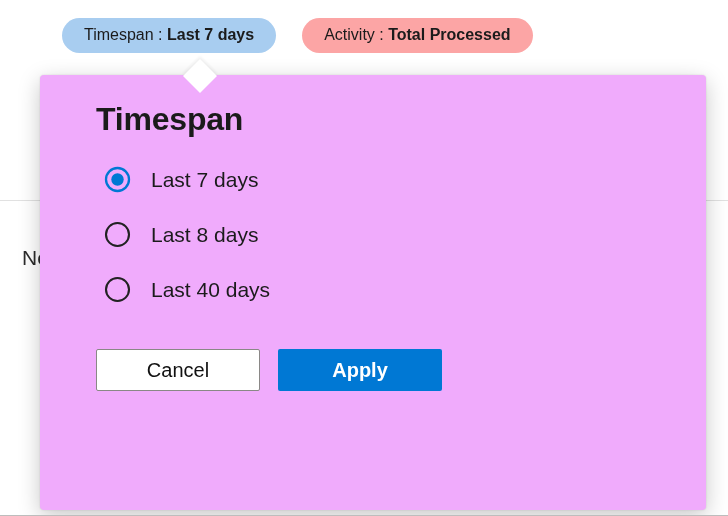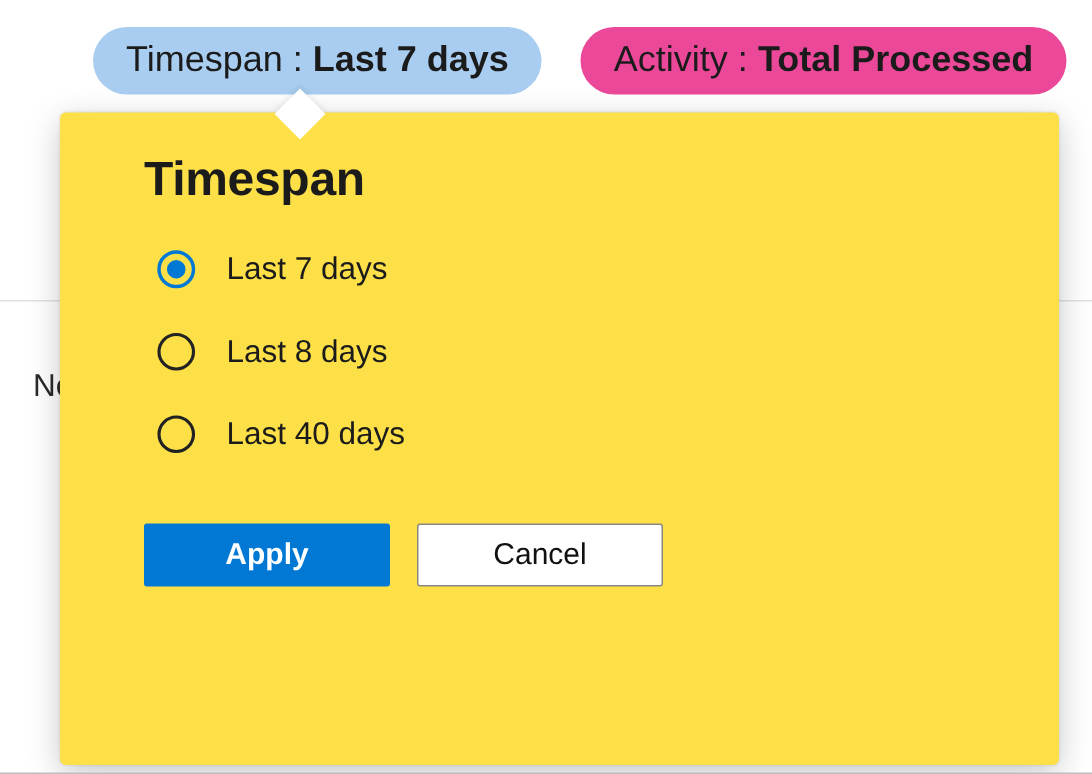--- a/index.html
+++ b/index.html
@@ -18,33 +18,33 @@
     position: absolute;
     top: 18px;
     left: 62px;
     display: flex;
     gap: 26px;
     align-items: center;
   }
   .pill {
     border-radius: 999px;
     padding: 7px 22px 8px 22px;
-    font-size: 24px;
+    font-size: 16px;
     line-height: 1.25;
     white-space: nowrap;
     cursor: pointer;
   }
   .pill .label { font-weight: 400; }
   .pill .value { font-weight: 600; }
   .pill-active {
     background: #a8cdf0;
     color: #1b1b1b;
   }
   .pill-inactive {
-    background: #ec4899;
+    background: #fca5a5;
     color: #1b1b1b;
   }
 
   
   .bg-strip {
     position: absolute;
     top: 200px;
     left: 0;
     right: 0;
     border-top: 1px solid #e1e1e1;
@@ -57,21 +57,21 @@
     color: #2b2b2b;
   }
 
   
   .popover {
     position: absolute;
     top: 75px;
     left: 40px;
     width: 666px;
     height: 435px;
-    background: #fde047;
+    background: #f0abfc;
     border-radius: 4px;
     box-shadow: 0 6px 22px rgba(0,0,0,0.22), 0 0 2px rgba(0,0,0,0.12);
     padding: 26px 56px 40px 56px;
   }
 
   
   .caret {
     position: absolute;
     top: -11px;
     left: 148px;
@@ -200,18 +200,18 @@
         <svg width="27" height="27" viewBox="0 0 27 27">
           <circle cx="13.5" cy="13.5" r="11.5" fill="none" stroke="#222" stroke-width="2.1"></circle>
         </svg>
       </span>
       <span class="option-label">Last 40 days</span>
     </div>
 
   </div>
 
   <div class="button-row">
+    <button class="btn btn-secondary">Cancel</button>
     <button class="btn btn-primary">Apply</button>
-    <button class="btn btn-secondary">Cancel</button>
   </div>
 </div>
 
 <div class="frame-bottom"></div>
 
 </body></html>

